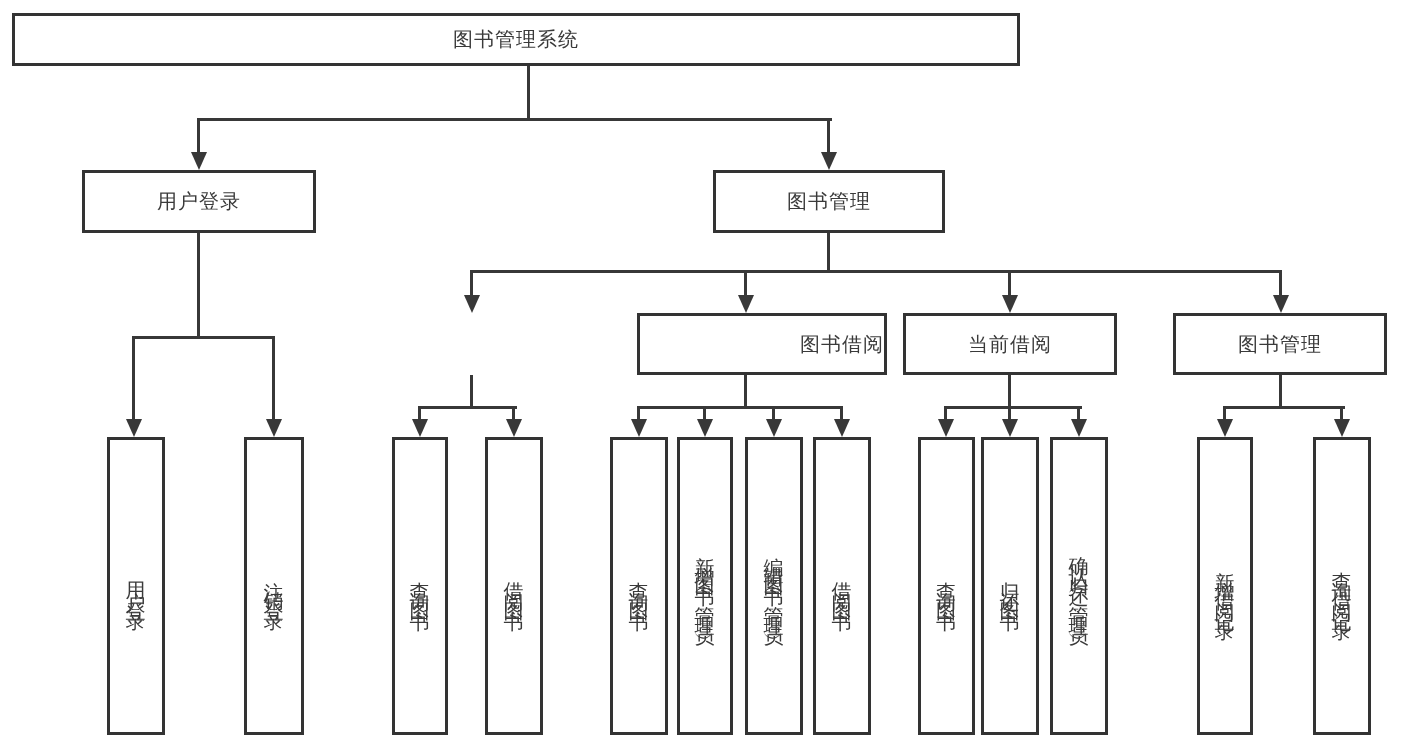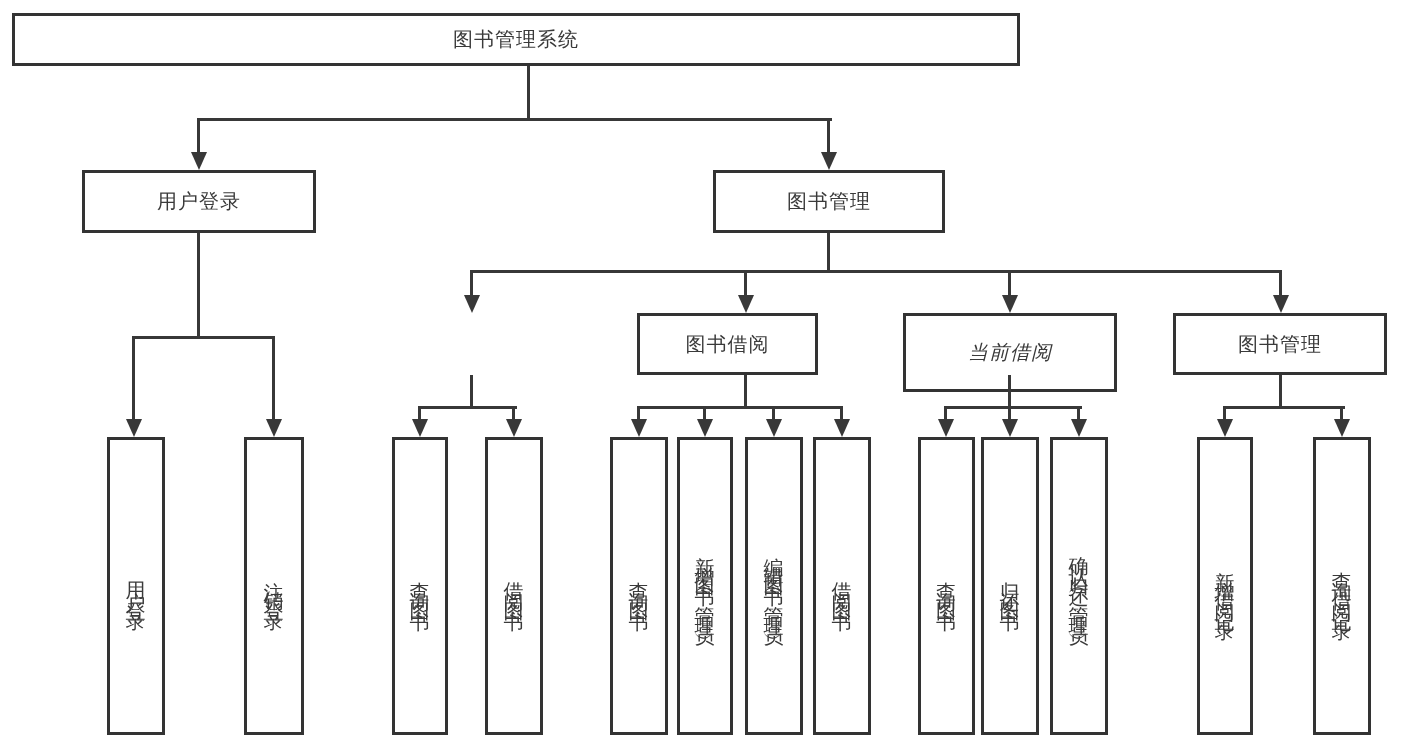--- a/index.html
+++ b/index.html
@@ -85,24 +85,24 @@
   <div class="line hline" style="left:470px; top:270px; width:812px;"></div>
   <div class="line vline" style="left:470px; top:270px; height:27px;"></div>
   <div class="arrow" style="left:464px; top:295px;"></div>
   <div class="line vline" style="left:744px; top:270px; height:27px;"></div>
   <div class="arrow" style="left:738px; top:295px;"></div>
   <div class="line vline" style="left:1008px; top:270px; height:27px;"></div>
   <div class="arrow" style="left:1002px; top:295px;"></div>
   <div class="line vline" style="left:1279px; top:270px; height:27px;"></div>
   <div class="arrow" style="left:1273px; top:295px;"></div>
 
-  <div class="box" style="left:637px; top:313px; width:181px; height:62px;">
+  <div class="box" style="left:637px; top:313px; width:250px; height:62px;justify-content:flex-end;">
     <span class="hlabel">图书借阅</span>
   </div>
-  <div class="box" style="left:903px; top:313px; width:214px; height:79px;font-style:italic;">
+  <div class="box" style="left:903px; top:313px; width:214px; height:62px;">
     <span class="hlabel">当前借阅</span>
   </div>
   <div class="box" style="left:1173px; top:313px; width:214px; height:62px;">
     <span class="hlabel">图书管理</span>
   </div>
 
   <div class="line vline" style="left:470px; top:375px; height:34px;"></div>
   <div class="line hline" style="left:418px; top:406px; width:99px;"></div>
   <div class="line vline" style="left:418px; top:406px; height:16px;"></div>
   <div class="arrow" style="left:412px; top:419px;"></div>

